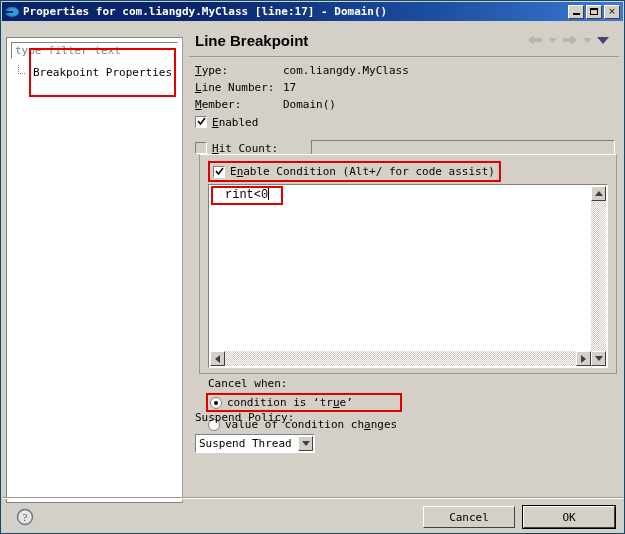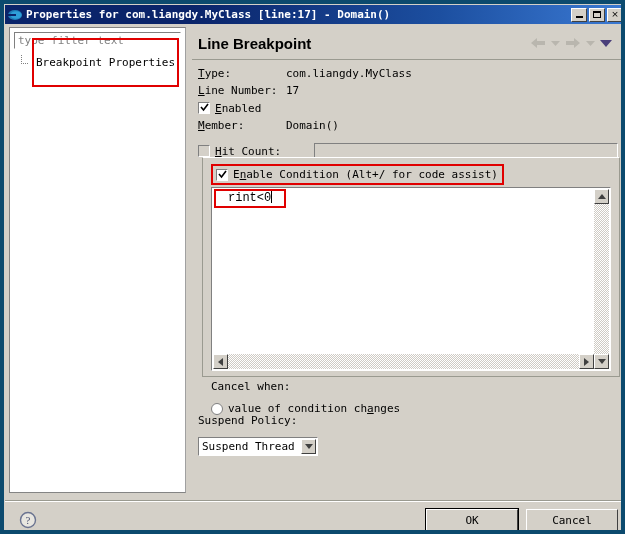--- a/index.html
+++ b/index.html
@@ -12,21 +12,21 @@
     font-size: 11px;
     -webkit-font-smoothing: none;
   }
   #app {
     position: relative;
     width: 625px;
     height: 534px;
     overflow: hidden;
     background: #d4d0c8;
     box-sizing: border-box;
-    border: 4px solid #0c4a6e;
+    border: 1px solid #0c4a6e;
   }
 
   
   .titlebar {
     position: absolute;
     left: 1px; top: 1px;
     width: 621px; height: 19px;
     background: linear-gradient(to right, #0a246a 0%, #0a246a 30%, #1c4fa0 70%, #3b7ad4 100%);
     display: flex;
     align-items: center;
@@ -78,21 +78,21 @@
   .dialog-body {
     position: absolute;
     left: 1px; top: 20px;
     width: 621px; height: 512px;
     background: #d4d0c8;
   }
 
   
   .tree-panel {
     position: absolute;
-    left: 4px; top: 3px;
+    left: 4px; top: 16px;
     width: 177px; height: 466px;
     background: #ffffff;
     border: 1px solid #848484;
     border-right-color: #a0a0a0;
     box-sizing: border-box;
   }
   .filter-input {
     position: absolute;
     left: 4px; top: 4px;
     width: 167px; height: 17px;
@@ -528,36 +528,36 @@
         <div class="field-row">
           <div class="field-label"><span class="u">T</span><span>ype:</span></div>
           <div class="field-value">com.liangdy.MyClass</div>
         </div>
 
         <div class="field-row">
           <div class="field-label"><span class="u">L</span>ine Number:</div>
           <div class="field-value">17</div>
         </div>
 
+        <div class="field-row">
+          <div class="field-label"><span class="u">M</span>ember:</div>
+          <div class="field-value">Domain()</div>
+        </div>
+
         <div class="field-row" style="margin-top:2px;">
           <div class="chk">
             <div class="tick">
               <svg width="9" height="9" viewBox="0 0 9 9">
                   <path d="M1 4 L3.5 7 L8 1" stroke="#000" stroke-width="1.6" fill="none"></path>
                 </svg>
             </div>
           </div>
           <div class="radio-label"><span class="u">E</span>nabled</div>
         </div>
 
-        <div class="field-row">
-          <div class="field-label"><span class="u">M</span>ember:</div>
-          <div class="field-value">Domain()</div>
-        </div>
-
         <div class="field-row" style="margin-top:10px;">
           <div class="chk disabled"></div>
           <div class="radio-label" style="width:100px;"><span class="u">H</span>it Count:</div>
           <div class="textbox-disabled" style="width:307px;"></div>
         </div>
 
       </div>
 
       <div class="cond-group">
 
@@ -589,20 +589,26 @@
               </div>
             <div class="sb-btn sb-right">
                 <div class="arr arr-right"></div>
               </div>
           </div>
         </div>
 
         <div class="suspend-label">Cancel when:</div>
 
         <div style="position:absolute; left:6px; top:238px;">
+          <div class="radio-row annot-box">
+            <div class="radio">
+                <div class="dot"></div>
+              </div>
+            <div class="radio-label">condition is ‘tr<span class="u">u</span>e’</div>
+          </div>
           <div class="radio-row" style="margin-top:5px;">
             <div class="radio"></div>
             <div class="radio-label">value of condition ch<span class="u">a</span>nges</div>
           </div>
         </div>
 
       </div>
 
       <div class="policy-row">
         <div class="policy-label">Suspend Policy:</div>
@@ -618,18 +624,18 @@
 
     <div class="footer-sep"></div>
     <div class="footer">
       <div class="help-icon">
         <svg width="18" height="18" viewBox="0 0 18 18">
           <circle cx="9" cy="9" r="7.5" fill="#e8e6e0" stroke="#6a7390" stroke-width="1.4"></circle>
           <text x="9" y="13" font-size="11" font-family="Liberation Serif, serif" fill="#4a5170" text-anchor="middle">?</text>
         </svg>
       </div>
       <div class="footer-spacer"></div>
+      <div class="btn">Cancel</div>
       <div class="btn default">OK</div>
-      <div class="btn">Cancel</div>
     </div>
 
   </div>
 </div>
 
 </body></html>

